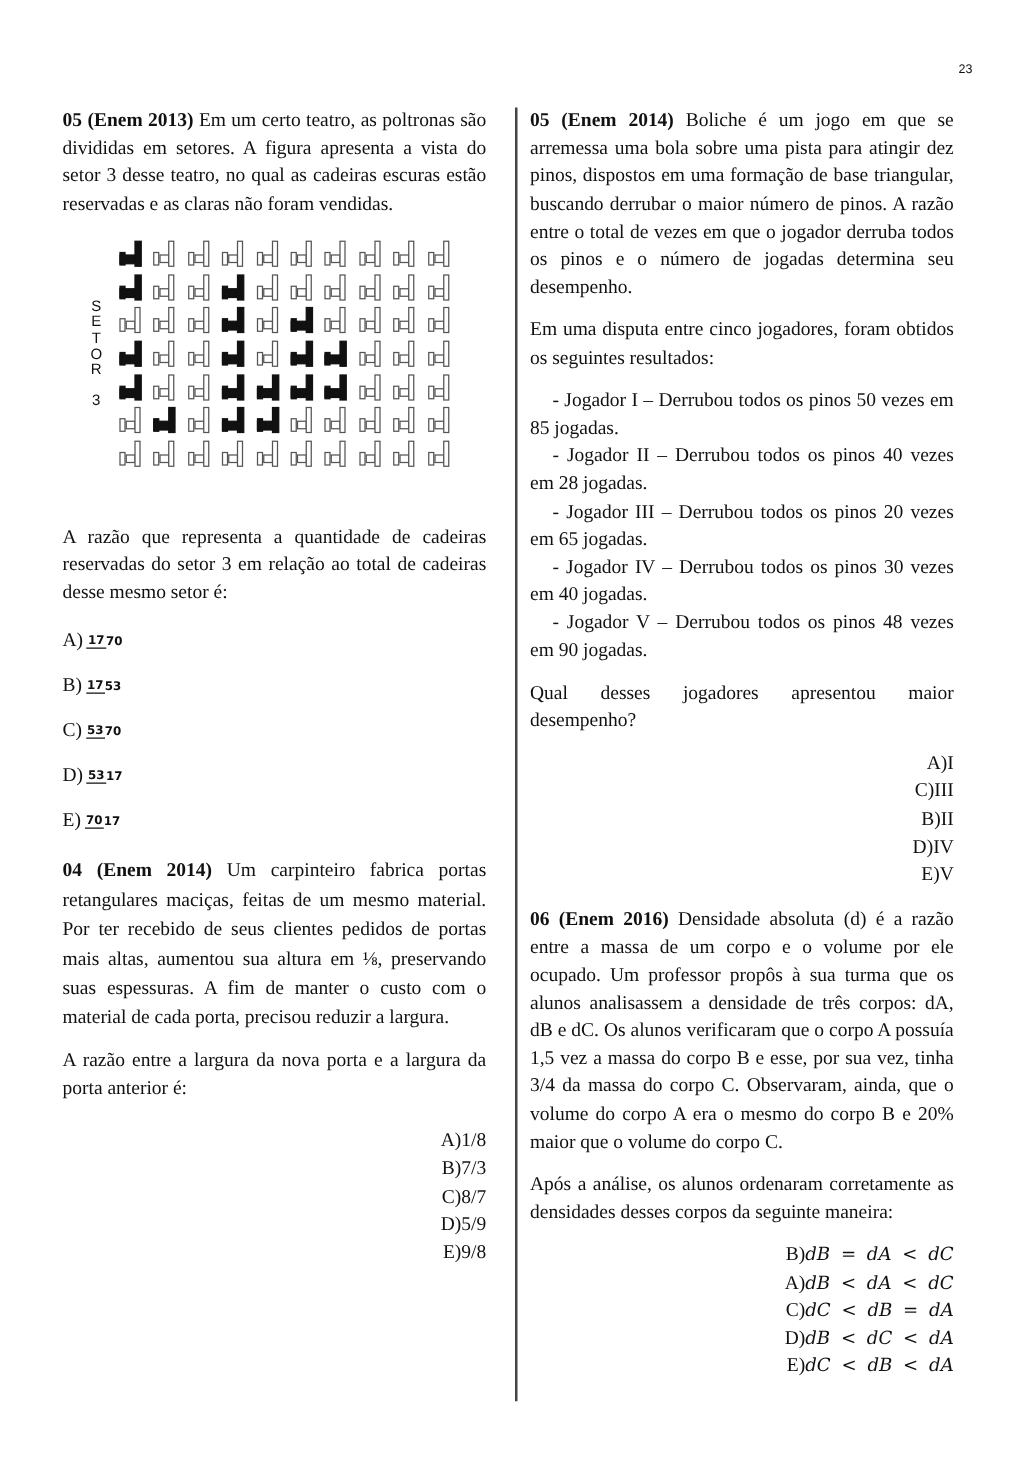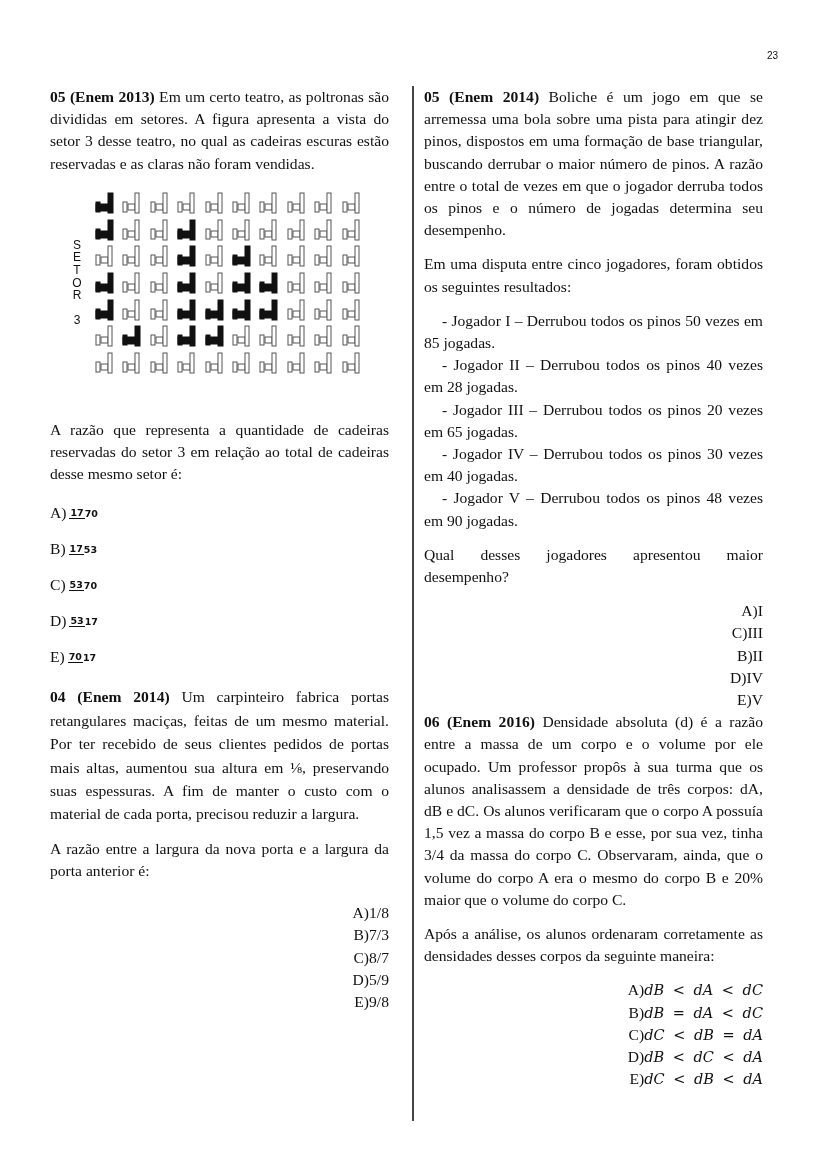--- a/index.html
+++ b/index.html
@@ -625,24 +625,24 @@
     <p class="gap">Qual desses jogadores apresentou maior desempenho?</p>
     <div class="opts">
       <div class="opt"><span class="letter">A)</span><span>I</span></div>
       <div class="opt"><span class="letter">C)</span><span>III</span></div>
       <div class="opt"><span class="letter">B)</span><span>II</span></div>
       <div class="opt"><span class="letter">D)</span><span>IV</span></div>
       <div class="opt"><span class="letter">E)</span><span>V</span></div>
     </div>
   </section>
 
-  <section style="">
+  <section style="margin-top:14px;">
     <p><span class="qnum">06 (Enem 2016)</span><span> Densidade absoluta (d) é a razão entre a massa de um corpo e o volume por ele ocupado. Um professor propôs à sua turma que os alunos analisassem a densidade de três corpos: dA, dB e dC. Os alunos verificaram que o corpo A possuía 1,5 vez a massa do corpo B e esse, por sua vez, tinha 3/4 da massa do corpo C. Observaram, ainda, que o volume do corpo A era o mesmo do corpo B e 20% maior que o volume do corpo C.</span></p>
     <p class="gap">Após a análise, os alunos ordenaram corretamente as densidades desses corpos da seguinte maneira:</p>
     <div class="opts">
+      <div class="opt"><span class="letter">B)</span><span class="math">dB = dA &lt; dC</span></div>
       <div class="opt"><span class="letter">A)</span><span class="math">dB &lt; dA &lt; dC</span></div>
-      <div class="opt"><span class="letter">B)</span><span class="math">dB = dA &lt; dC</span></div>
       <div class="opt"><span class="letter">C)</span><span class="math">dC &lt; dB = dA</span></div>
       <div class="opt"><span class="letter">D)</span><span class="math">dB &lt; dC &lt; dA</span></div>
       <div class="opt"><span class="letter">E)</span><span class="math">dC &lt; dB &lt; dA</span></div>
     </div>
   </section>
 </div>
 
 </body></html>

